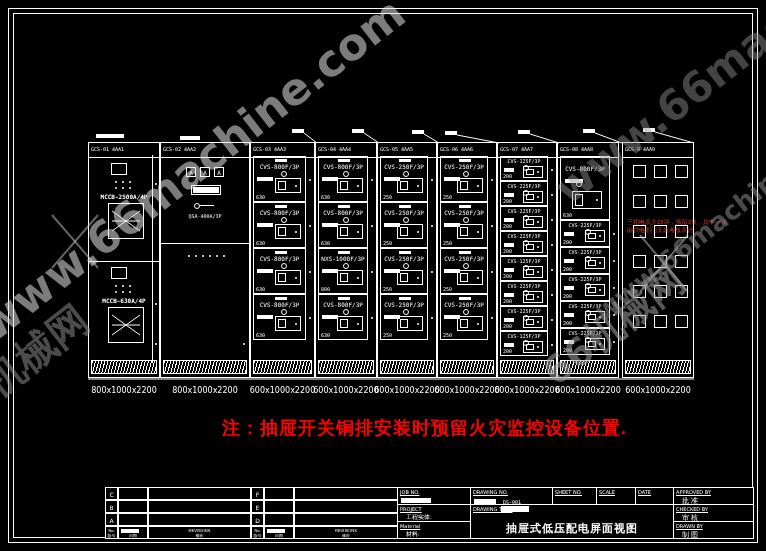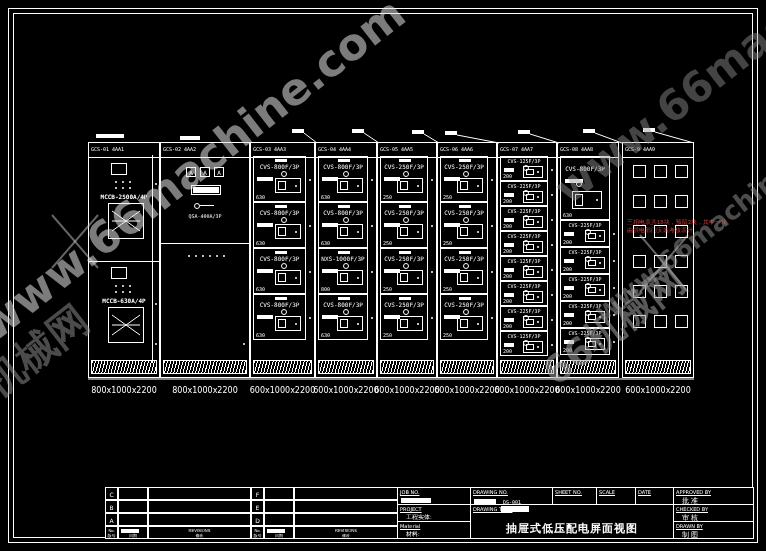--- a/index.html
+++ b/index.html
@@ -530,20 +530,21 @@
         <line x1="88" y1="379" x2="694" y2="379" stroke="#fff"></line>
         <g stroke="rgba(200,200,200,0.5)" stroke-width="2">
           <line x1="52" y1="215" x2="98" y2="268"></line>
           <line x1="98" y1="215" x2="52" y2="268"></line>
           <line x1="640" y1="235" x2="688" y2="292"></line>
           <line x1="688" y1="235" x2="640" y2="292"></line>
         </g>
       </svg>
     </div>
 
+  <div id="note">注：抽屉开关铜排安装时预留火灾监控设备位置.</div>
 
   <div id="annotation">
     <div>三相电表共18块，预留3块，其中一块</div>
     <div>由供电部门安装考核表计</div>
   </div>
 
   <div id="tblock">
     <div id="revtable" style="position:absolute;left:105px;top:487px;width:293px;height:52px;">
         <div class="tcell letter" style="left: 0px; top: 0px; width: 13px; height: 13px;">C</div>
         <div class="tcell" style="left: 13px; top: 0px; width: 30px; height: 13px;"></div>

